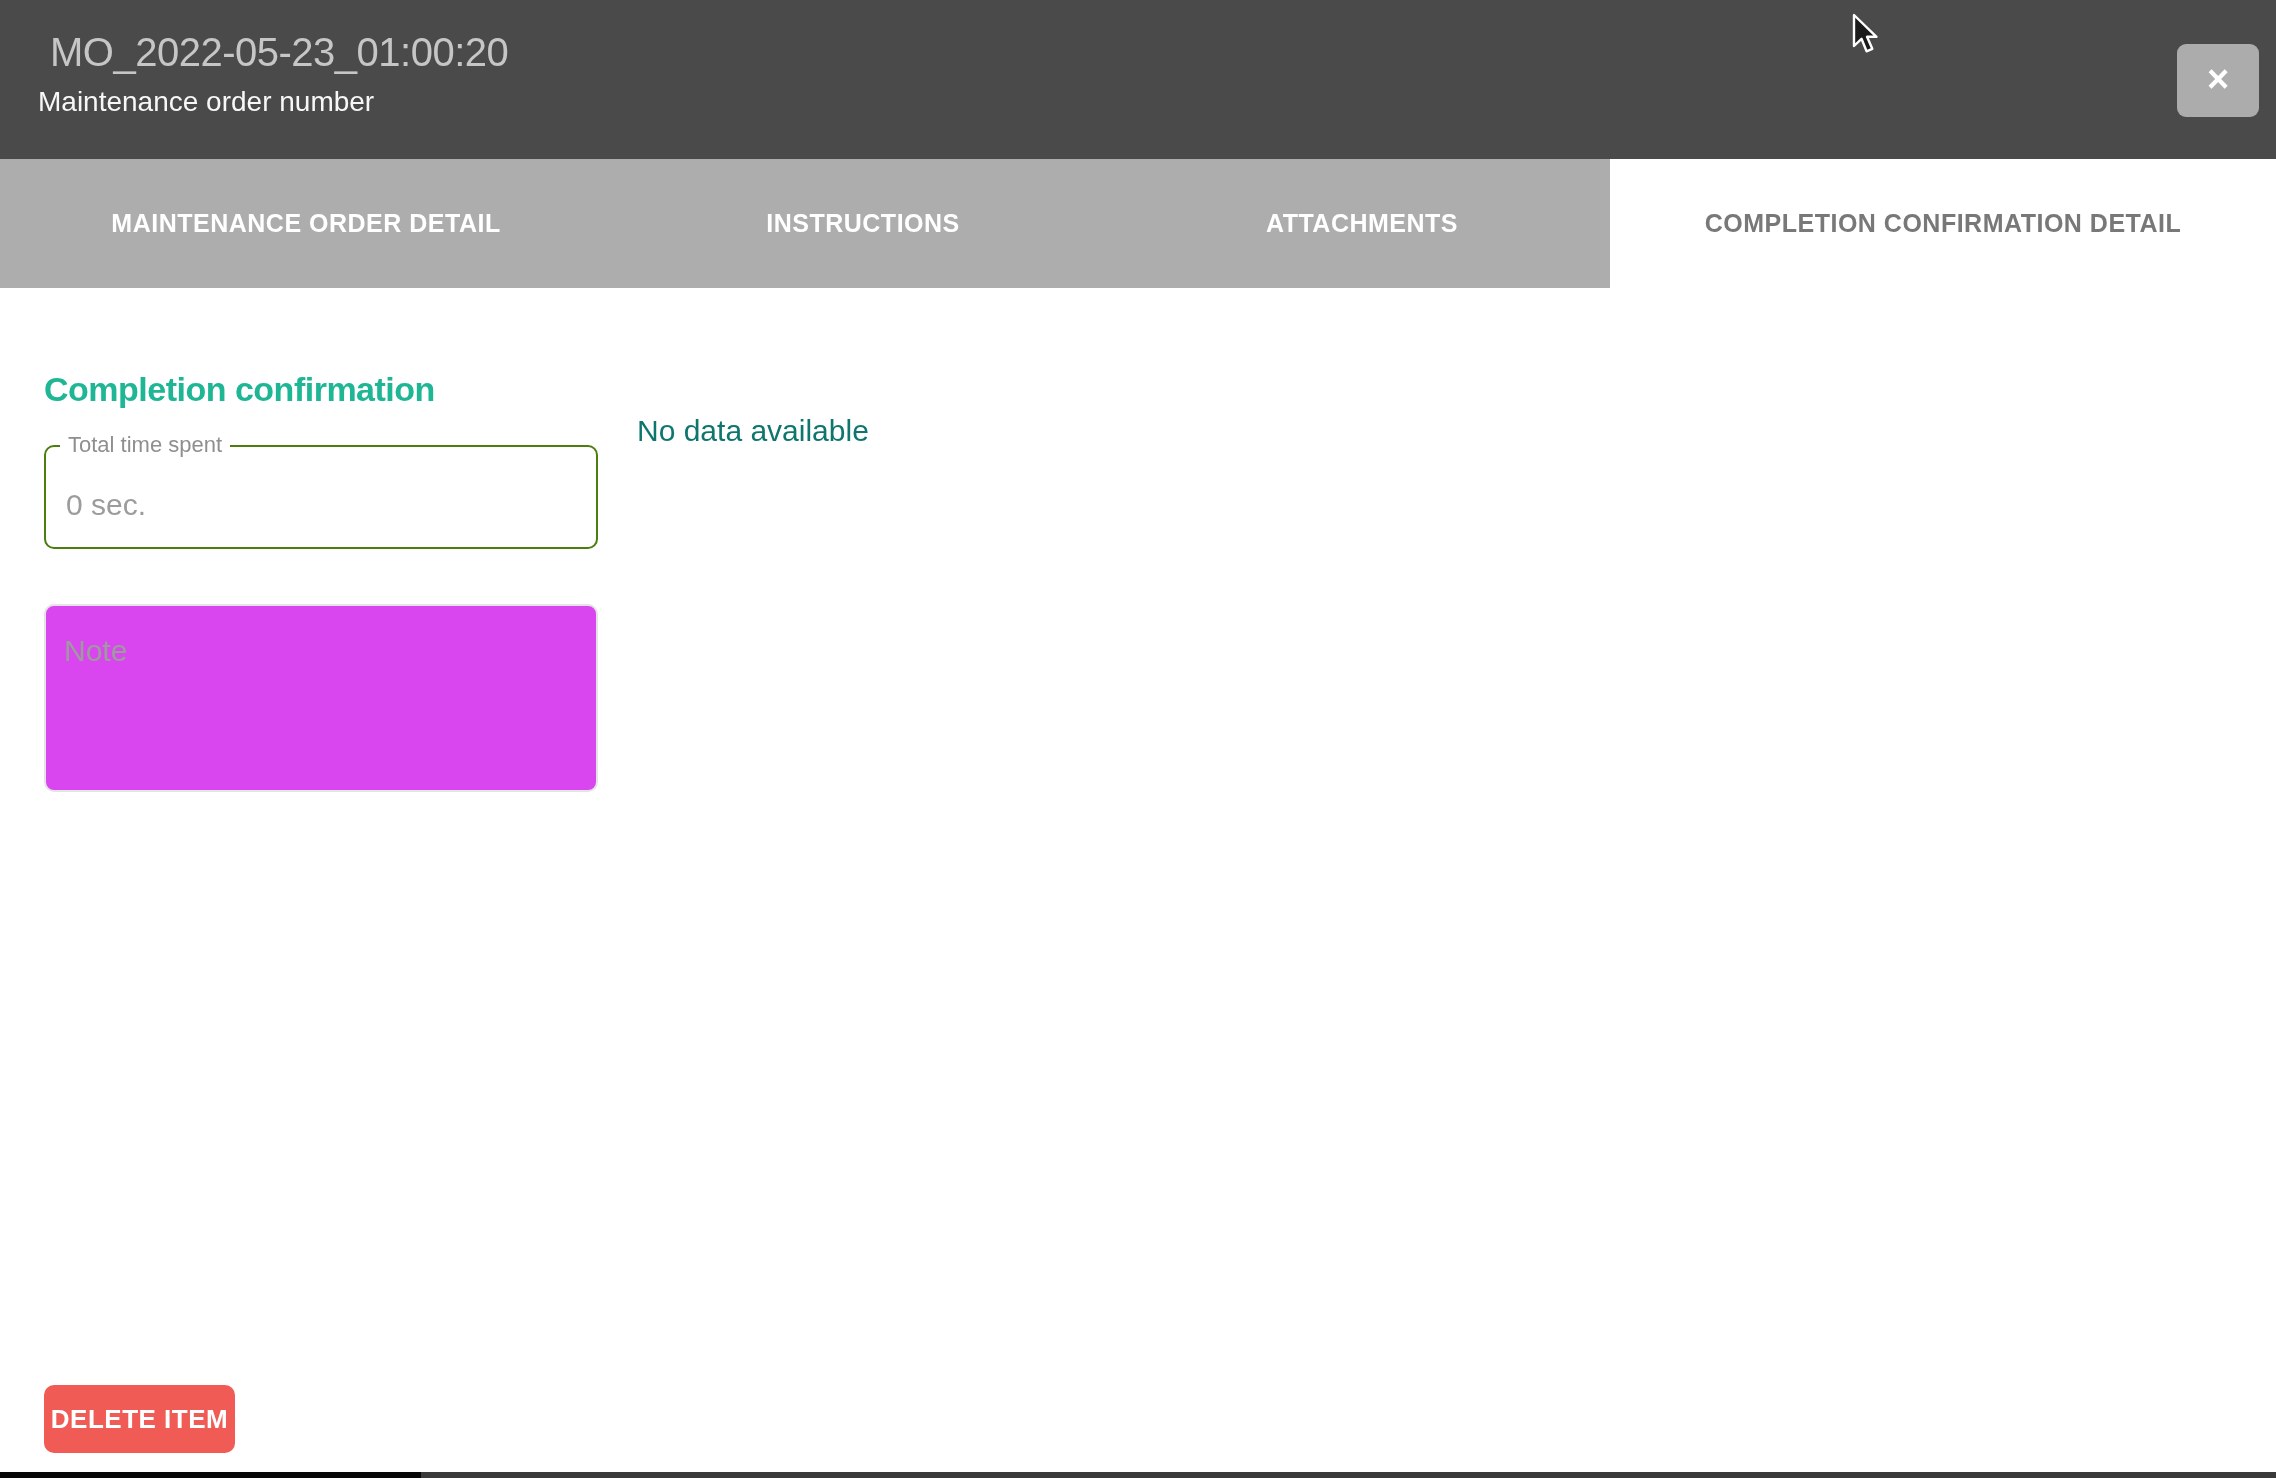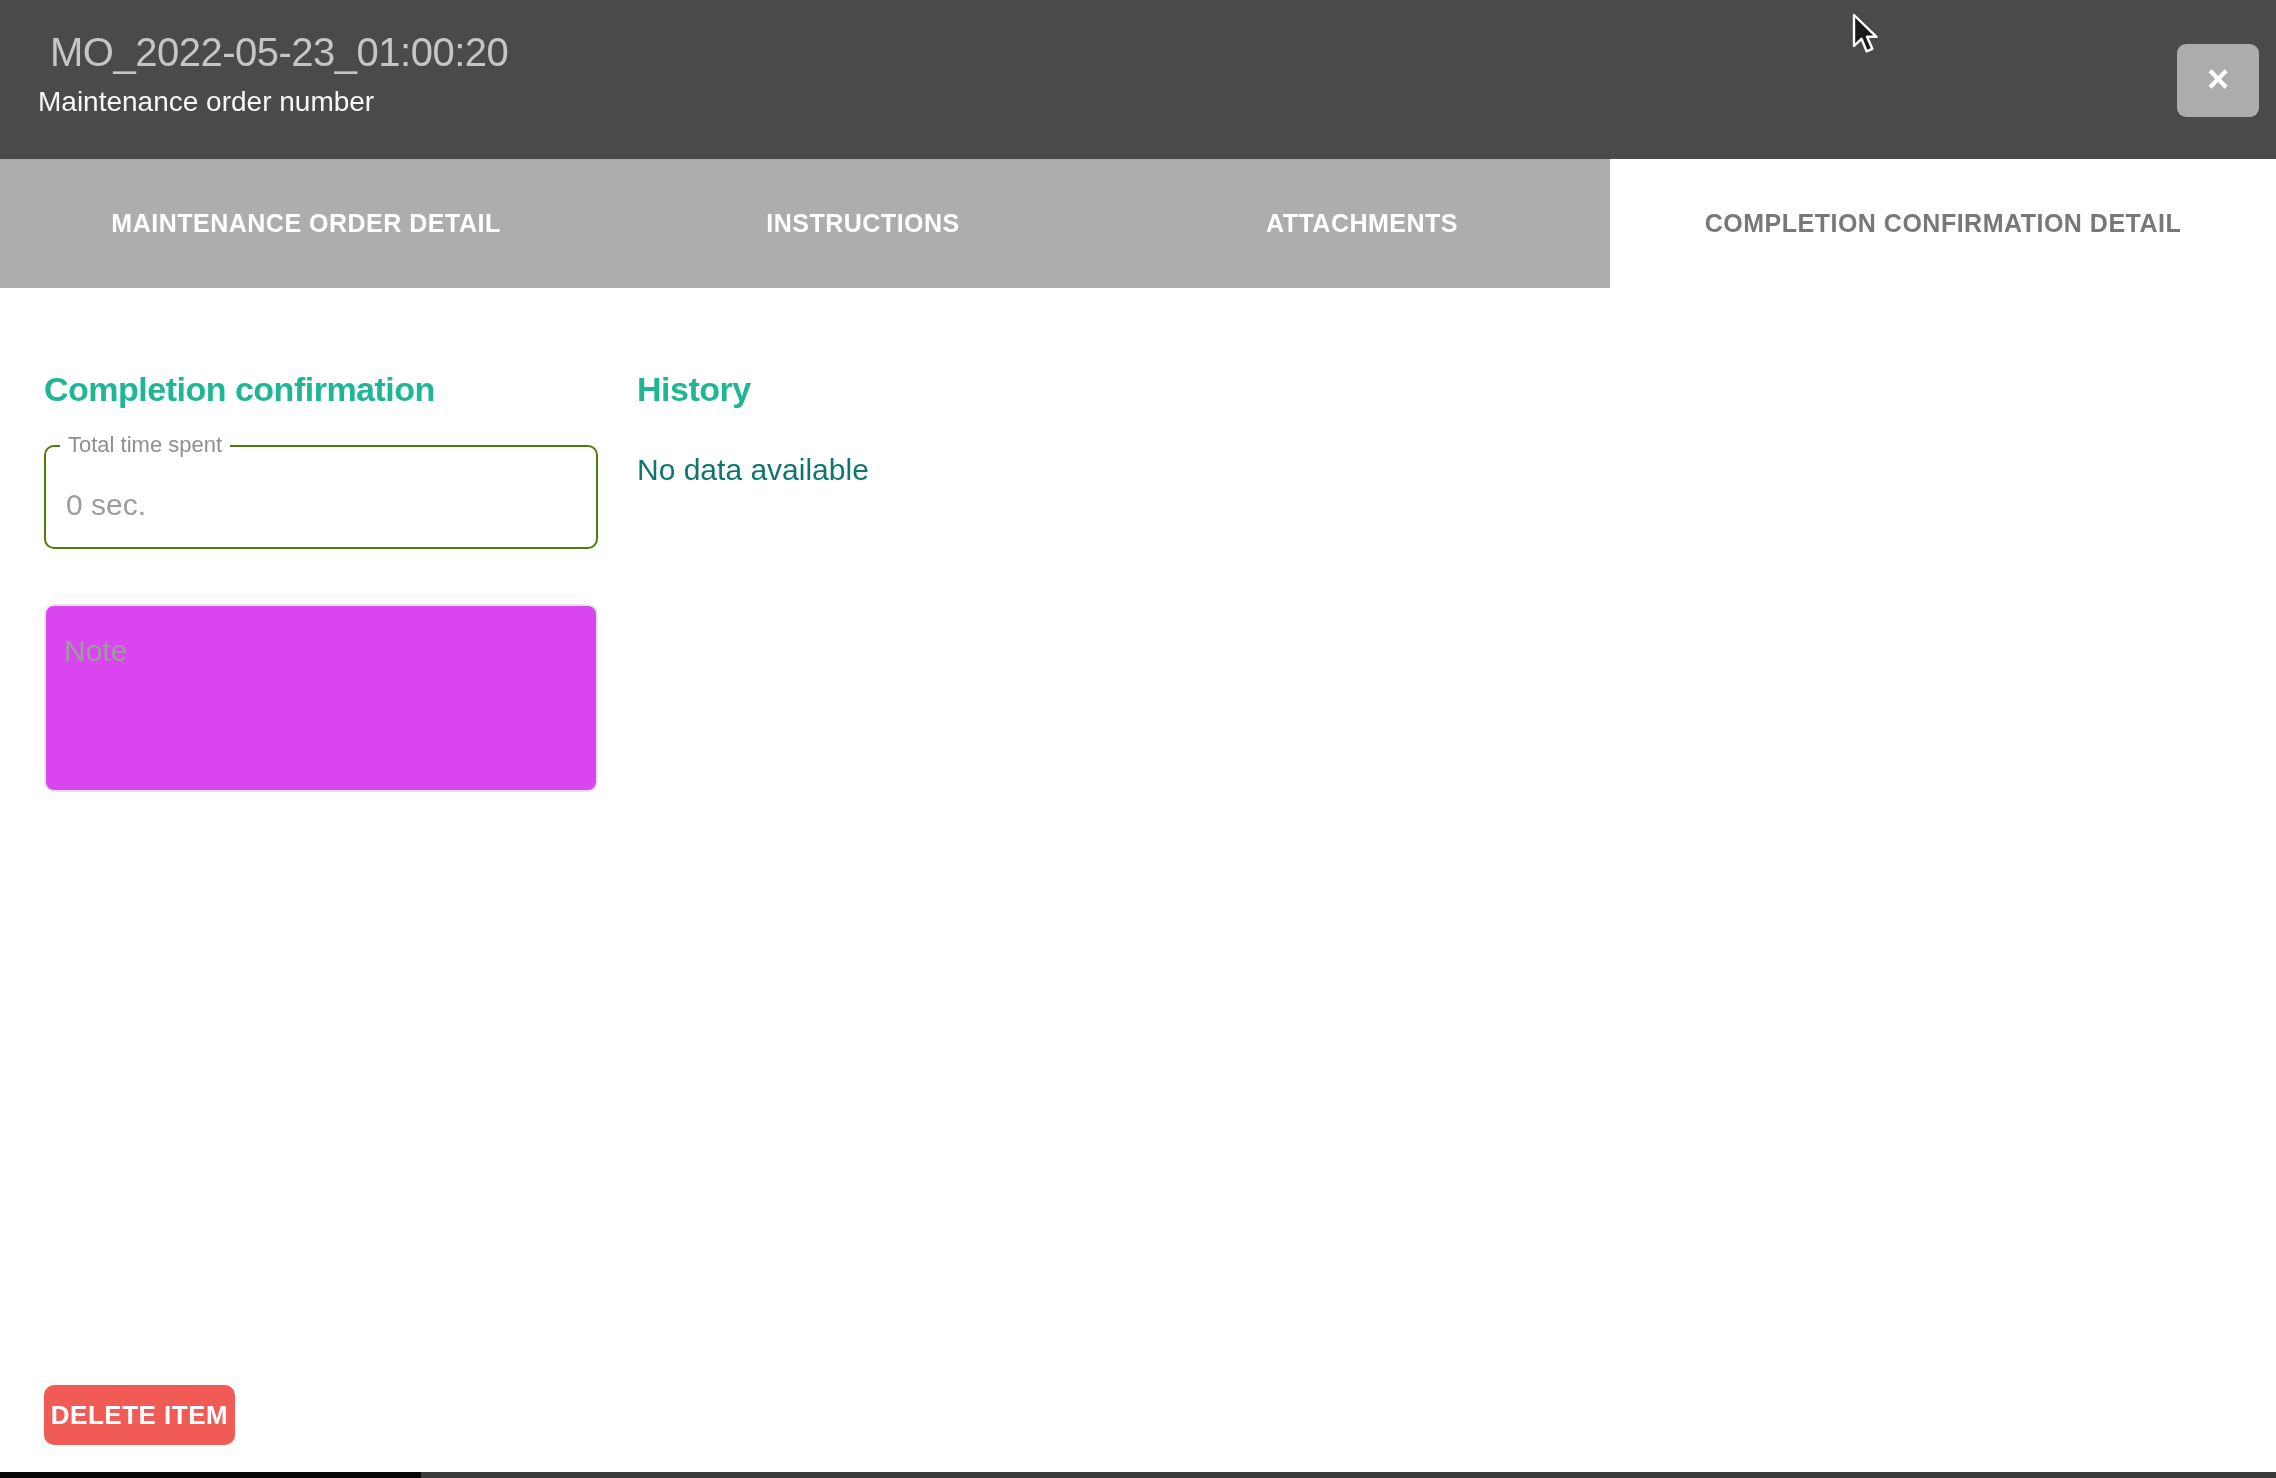--- a/index.html
+++ b/index.html
@@ -167,21 +167,21 @@
     color: #0f766e;
     white-space: nowrap;
   }
 
   
   .delete-btn {
     position: absolute;
     left: 44px;
     top: 1385px;
     width: 191px;
-    height: 60px;
+    height: 68px;
     background: #f15b55;
     color: #ffffff;
     border: none;
     border-radius: 10px;
     font-family: inherit;
     font-size: 26px;
     font-weight: 700;
     letter-spacing: 0.5px;
     text-transform: uppercase;
     cursor: pointer;
@@ -233,21 +233,20 @@
 
     <div class="outlined-field">
       <span class="field-label">Total time spent</span>
       <input type="text" placeholder="0 sec." style="">
     </div>
 
     <textarea class="note-field" placeholder="Note" style=""></textarea>
   </div>
 
   <div class="col-right">
-    <div class="section-heading">History</div>
     <div class="empty-state">No data available</div>
   </div>
 
 </div>
 
 <button class="delete-btn">DELETE ITEM</button>
 
 <div class="bottom-strip">
   <div class="strip-progress"></div>
 </div>

